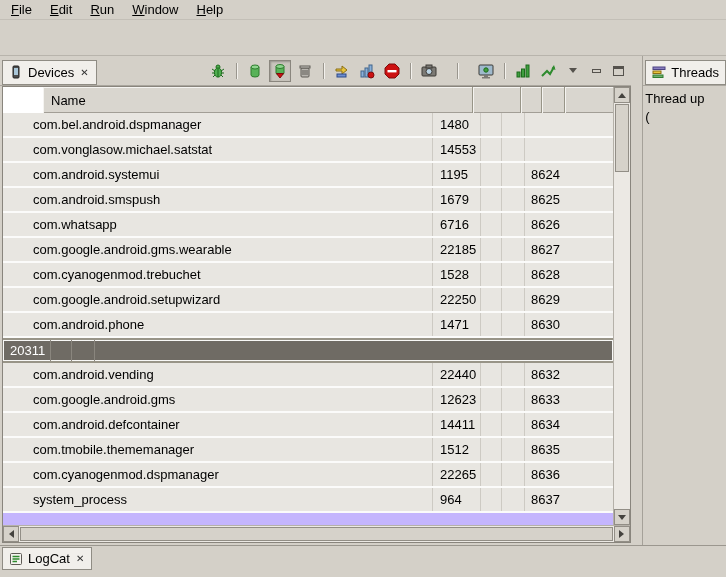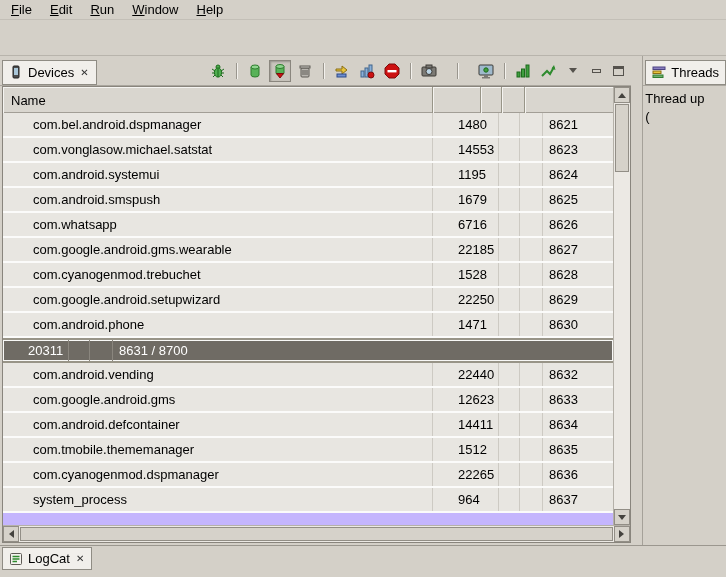--- a/index.html
+++ b/index.html
@@ -48,36 +48,36 @@
   .win-btn { width:19px; height:18px; display:flex; align-items:center; justify-content:center; }
   .min-glyph { width:9px; height:4px; border:1px solid #55524d; }
   .max-glyph { width:11px; height:10px; border:1px solid #55524d; border-top-width:3px; }
 
   
   .viewport { flex:1; margin:0 0 2px 2px; border:1px solid #89857d; background:#fff;
               display:flex; flex-direction:column; min-height:0; }
   .table-main { flex:1; display:flex; min-height:0; }
   .table-content { flex:1; display:flex; flex-direction:column; background:#fff; overflow:hidden; }
 
-  .header-row { height:26px; display:flex; background:#d9d6cf; flex:none; }
+  .header-row { height:26px; display:flex; background:#d9d6cf; flex:none;margin-left:40px; }
   .hcell { border-right:1px solid #989588;
            box-shadow: inset 1px 1px 0 #f5f4f1, inset 0 -1px 0 #a29e96;
            display:flex; align-items:center; padding-left:8px; overflow:hidden; }
   .hcell.name { width:430px; }
   .hcell.pid  { width:48px; }
   .hcell.c1   { width:21px; }
   .hcell.c2   { width:23px; }
   .hcell.port { flex:1; border-right:none; }
 
   .rows { flex:1; overflow:hidden; background:#c4b5fd; }
   .trow { display:flex; height:25px; background:#e8e6e1; border-bottom:2px solid #fbfbfa; }
   .trow .cell { display:flex; align-items:center; border-right:1px solid #cdcac3;
                 overflow:hidden; white-space:nowrap; }
   .cell.name { width:430px; padding-left:30px; }
-  .cell.pid  { width:48px; padding-left:7px;margin-left:18px; }
+  .cell.pid  { width:48px; padding-left:7px; }
   .cell.c1   { width:21px; }
   .cell.c2   { width:23px; }
   .cell.port { flex:1; padding-left:6px; border-right:none; }
   .trow.selected { background:#6f6b64; color:#fff;
                    border-top:2px solid #989487; border-bottom:2px solid #989487;
                    box-shadow: inset 0 0 0 1px #f8f8f6; }
   .trow.selected .cell { border-right-color:#8a867e; }
 
   
   .vscroll { width:17px; flex:none; background:#ece9e4; border-left:1px solid #b5b1a9;
@@ -236,28 +236,26 @@
             <div class="hcell c1"></div>
             <div class="hcell c2"></div>
             <div class="hcell port"></div>
           </div>
           <div class="rows">
               <div class="trow">
                 <div class="cell name">com.bel.android.dspmanager</div>
                 <div class="cell pid">1480</div>
                 <div class="cell c1"></div>
                 <div class="cell c2"></div>
-                <div class="cell port">8621</div>
               </div>
               <div class="trow">
                 <div class="cell name">com.vonglasow.michael.satstat</div>
                 <div class="cell pid">14553</div>
                 <div class="cell c1"></div>
                 <div class="cell c2"></div>
-                <div class="cell port">8623</div>
               </div>
               <div class="trow">
                 <div class="cell name">com.android.systemui</div>
                 <div class="cell pid">1195</div>
                 <div class="cell c1"></div>
                 <div class="cell c2"></div>
                 <div class="cell port">8624</div>
               </div>
               <div class="trow">
                 <div class="cell name">com.android.smspush</div>
@@ -298,21 +296,20 @@
                 <div class="cell name">com.android.phone</div>
                 <div class="cell pid">1471</div>
                 <div class="cell c1"></div>
                 <div class="cell c2"></div>
                 <div class="cell port">8630</div>
               </div>
               <div class="trow selected">
                 <div class="cell pid">20311</div>
                 <div class="cell c1"></div>
                 <div class="cell c2"></div>
-                <div class="cell port">8631 / 8700</div>
               </div>
               <div class="trow">
                 <div class="cell name">com.android.vending</div>
                 <div class="cell pid">22440</div>
                 <div class="cell c1"></div>
                 <div class="cell c2"></div>
                 <div class="cell port">8632</div>
               </div>
               <div class="trow">
                 <div class="cell name">com.google.android.gms</div>

